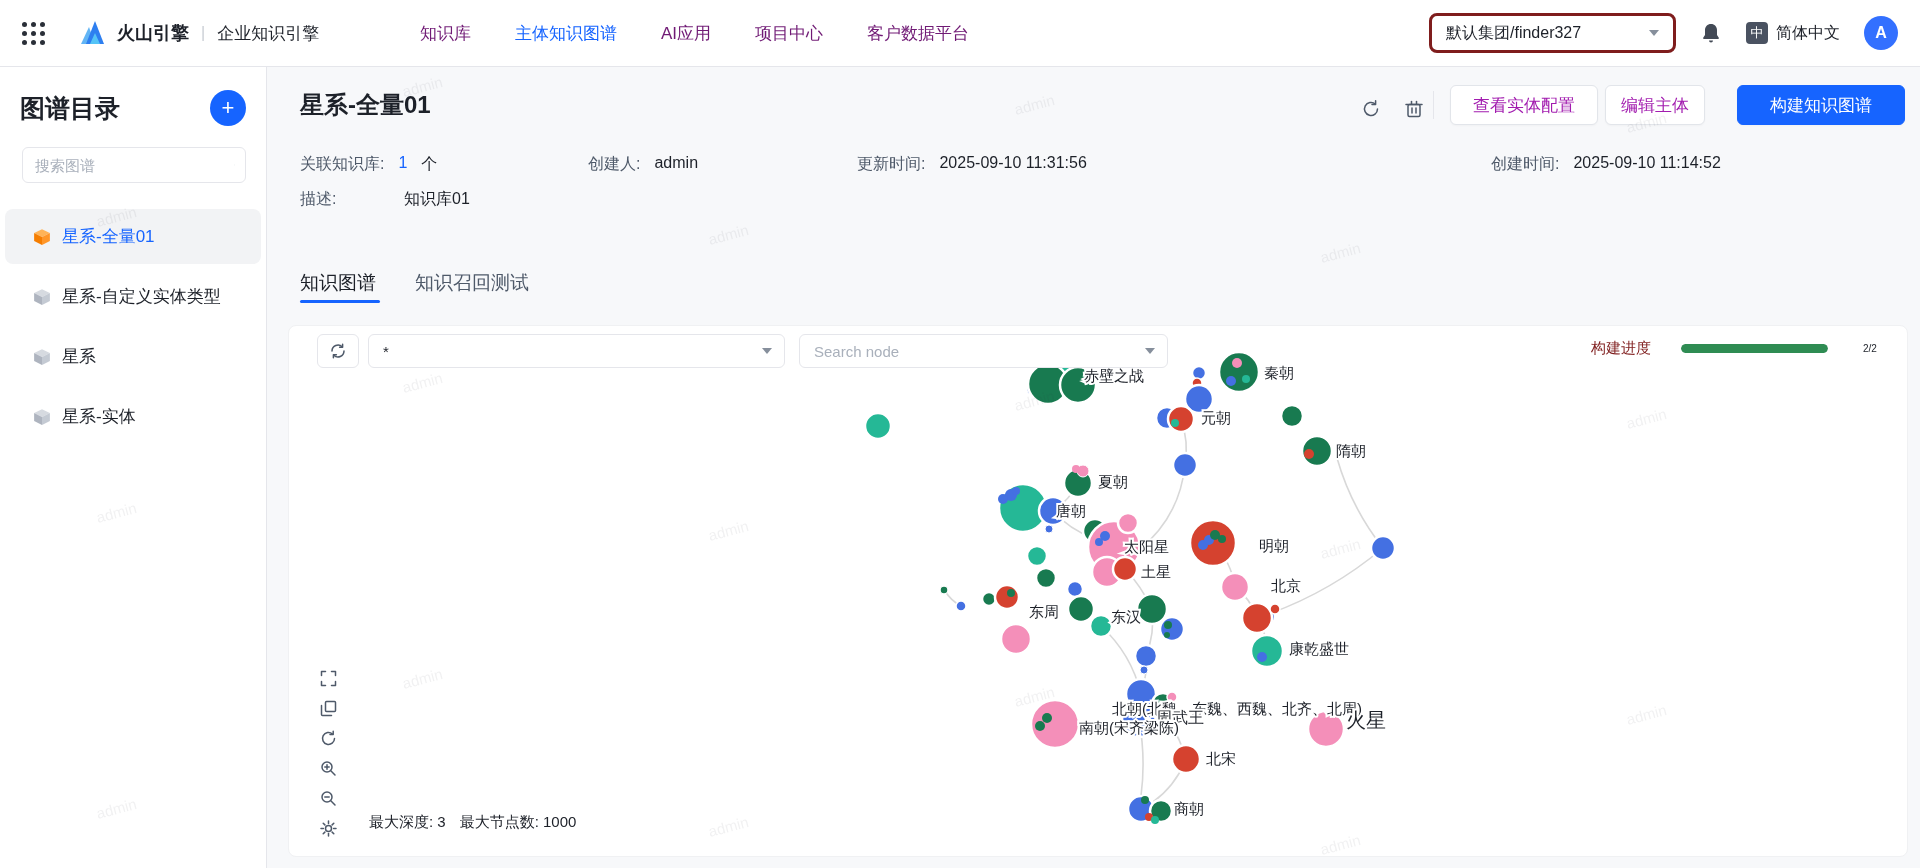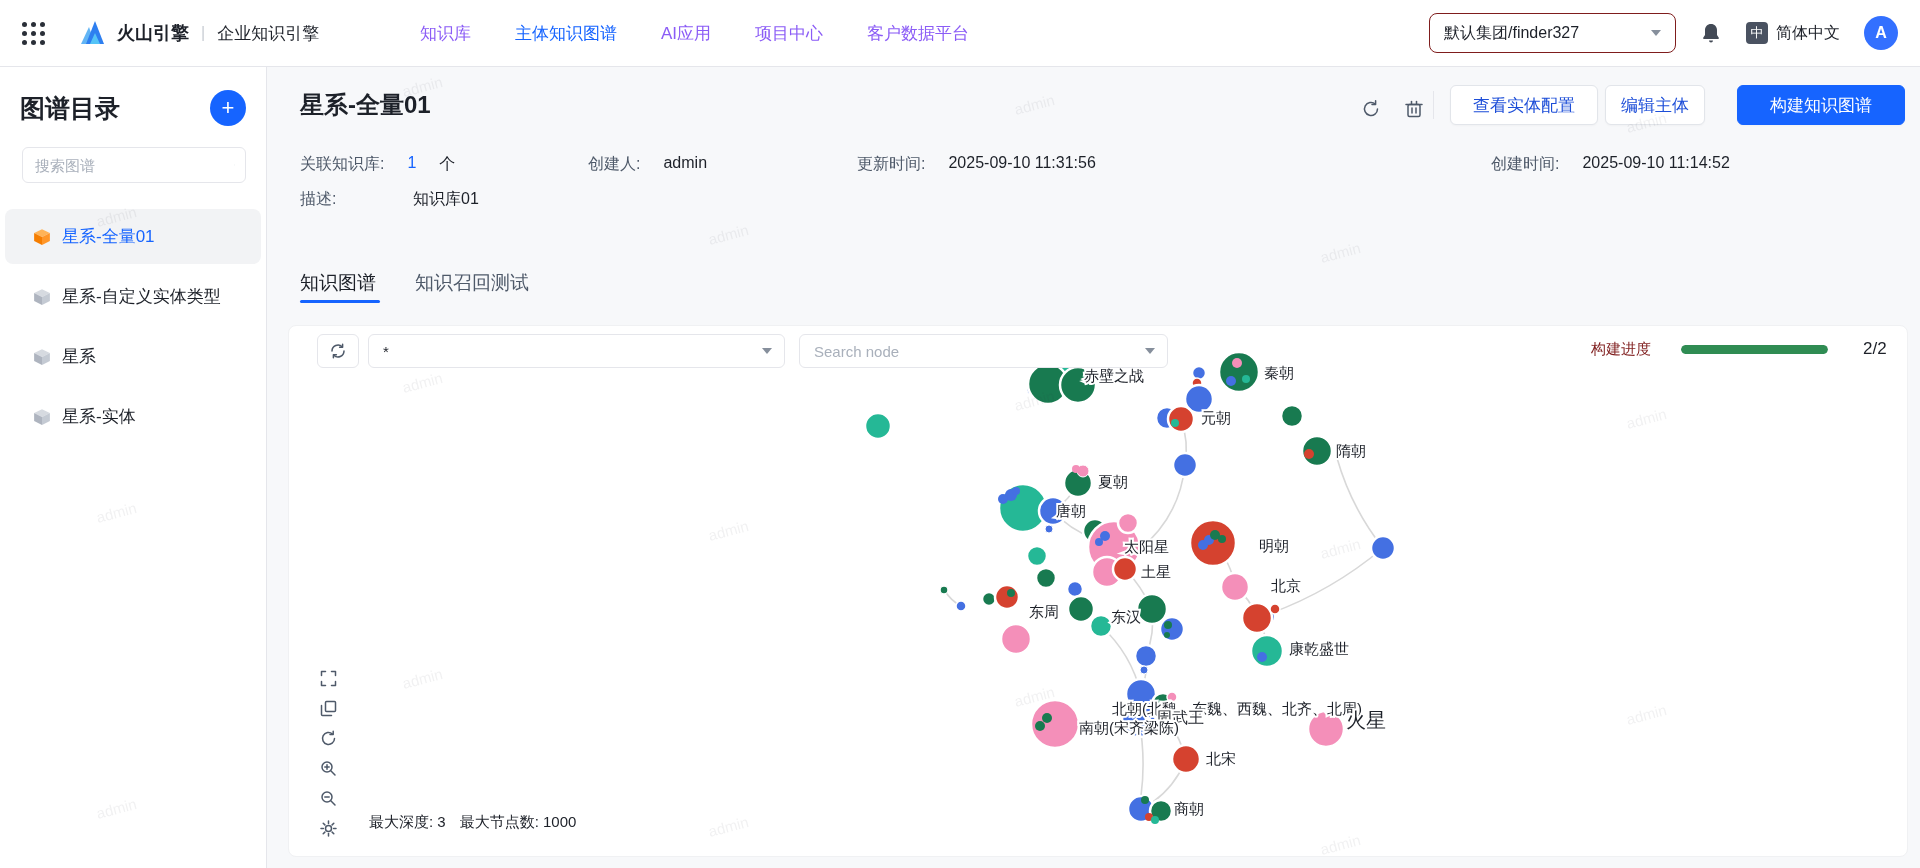--- a/index.html
+++ b/index.html
@@ -8,24 +8,24 @@
   
   .navbar { position:relative; height:67px; background:#fff; border-bottom:1px solid #e5e6eb; display:flex; align-items:center; padding:0 22px; z-index:20; }
   .nav-left { display:flex; align-items:center; gap:32px; }
   .grid-icon { display:grid; grid-template-columns:repeat(3,5px); grid-gap:4px; cursor:pointer; }
   .grid-icon i { width:5px; height:5px; border-radius:50%; background:#2a2f38; }
   .brand { display:flex; align-items:center; gap:10px; }
   .brand-name { font-size:18px; font-weight:700; color:#1d2129; }
   .brand-divider { color:#c9cdd4; font-size:16px; margin:0 2px; }
   .brand-product { font-size:17px; color:#1d2129; }
   .nav-menu { position:absolute; left:420px; display:flex; gap:44px; }
-  .nav-menu .menu-item { font-size:17px; color:#8b5cf6; cursor:pointer; }
+  .nav-menu .menu-item { font-size:17px; color:#701a75; cursor:pointer; }
   .nav-menu .menu-item.active { color:#1664ff; }
   .nav-right { margin-left:auto; display:flex; align-items:center; gap:24px; }
-  .workspace-select { width:247px; height:40px; border:1px solid #7f1d1d; border-radius:8px; display:flex; align-items:center; padding:0 14px; cursor:pointer; }
+  .workspace-select { width:247px; height:40px; border:3px solid #7f1d1d; border-radius:8px; display:flex; align-items:center; padding:0 14px; cursor:pointer; }
   .workspace-select .ws-text { font-size:16px; color:#1d2129; flex:1; }
   .caret { width:0; height:0; border-left:5px solid transparent; border-right:5px solid transparent; border-top:6px solid #868f9c; }
   .lang { display:flex; align-items:center; gap:8px; cursor:pointer; }
   .lang-badge { width:22px; height:22px; border-radius:4px; background:#4a5261; color:#fff; font-size:13px; display:flex; align-items:center; justify-content:center; }
   .lang-text { font-size:16px; }
   .avatar { width:34px; height:34px; border-radius:50%; background:#3370ff; color:#fff; font-size:16px; font-weight:700; display:flex; align-items:center; justify-content:center; cursor:pointer; }
 
   
   .app { display:flex; height:801px; }
   .sidebar { width:267px; background:#fff; border-right:1px solid #e5e6eb; position:relative; padding-top:23px; }
@@ -37,24 +37,24 @@
   .sidebar-search input::placeholder { color:#a9b0bb; }
   .graph-list { list-style:none; margin-top:26px; padding:0 5px; }
   .graph-list li { height:55px; margin-bottom:5px; border-radius:8px; display:flex; align-items:center; padding-left:28px; gap:11px; font-size:17px; cursor:pointer; color:#1d2129; }
   .graph-list li.selected { background:#f2f3f5; color:#1664ff; }
   .cube { width:18px; height:18px; flex:0 0 18px; }
 
   .content { flex:1; position:relative; background:#f7f8fa; }
   .page-title { position:absolute; left:33px; top:22px; font-size:24px; font-weight:600; }
   .icon-btn { position:absolute; width:30px; height:30px; display:flex; align-items:center; justify-content:center; cursor:pointer; background:none; border:none; }
   .vdivider { position:absolute; left:1166px; top:24px; width:1px; height:28px; background:#e5e6eb; }
-  .hd-btn { position:absolute; top:18px; height:40px; border-radius:6px; font-size:17px; font-family:inherit; cursor:pointer; background:#fff; border:1px solid #e2e5ea; color:#1d4ed8; box-shadow:0 1px 2px rgba(0,0,0,.03); }
+  .hd-btn { position:absolute; top:18px; height:40px; border-radius:6px; font-size:17px; font-family:inherit; cursor:pointer; background:#fff; border:1px solid #e2e5ea; color:#a21caf; box-shadow:0 1px 2px rgba(0,0,0,.03); }
   .hd-btn.primary { background:#1664ff; border-color:#1664ff; color:#fff; }
 
-  .meta-item { position:absolute; top:87px; font-size:16px; display:flex; gap:23px; white-space:nowrap; }
+  .meta-item { position:absolute; top:87px; font-size:16px; display:flex; gap:14px; white-space:nowrap; }
   .meta-label { color:#4e5969; }
   .meta-value { color:#1d2129; }
   .blue-num { color:#1664ff; }
   .meta-desc { top:122px; }
 
   .tab { position:absolute; top:203px; font-size:19px; color:#4e5969; cursor:pointer; }
   .tab.active { color:#1d2129; font-weight:500; }
   .tab-underline { position:absolute; left:33px; top:233px; width:80px; height:3px; border-radius:2px; background:#1664ff; }
 
   
@@ -63,21 +63,21 @@
   .refresh-box { left:28px; width:42px; justify-content:center; cursor:pointer; }
   .entity-select { left:79px; width:417px; padding:0 12px 0 14px; cursor:pointer; }
   .entity-select .sel-text { flex:1; font-size:15px; color:#1d2129; }
   .node-search { left:510px; width:369px; padding:0 12px 0 14px; }
   .node-search input { border:none; outline:none; flex:1; font-size:15px; font-family:inherit; color:#1d2129; background:transparent; }
   .node-search input::placeholder { color:#a9b0bb; }
   .progress-wrap { position:absolute; top:13px; left:1302px; display:flex; align-items:center; }
   .progress-label { font-size:15px; color:#7f1d1d; }
   .progress-track { margin-left:30px; width:147px; height:9px; border-radius:5px; background:#e8ebee; overflow:hidden; }
   .progress-fill { height:100%; border-radius:5px; background:#2f8c53; }
-  .progress-text { margin-left:35px; font-size:17px; color:#1d2129; }
+  .progress-text { margin-left:35px; font-size:10px; color:#1d2129; }
 
   .graph-svg { position:absolute; left:0; top:0; width:1620px; height:532px; cursor:grab; }
   .graph-label { fill:#1d2129; stroke:#fff; stroke-width:4px; paint-order:stroke; font-weight:500; font-family:"Liberation Sans","DejaVu Sans",sans-serif; }
 
   .graph-toolbar { position:absolute; left:30px; top:343px; display:flex; flex-direction:column; gap:12px; }
   .tool-btn { width:18px; height:18px; cursor:pointer; background:none; border:none; padding:0; display:flex; align-items:center; justify-content:center; }
   .graph-footer { position:absolute; left:80px; top:487px; font-size:15px; color:#1d2129; display:flex; gap:14px; }
 
   
   .watermark-layer { position:absolute; inset:0; pointer-events:none; z-index:60; overflow:hidden; }

